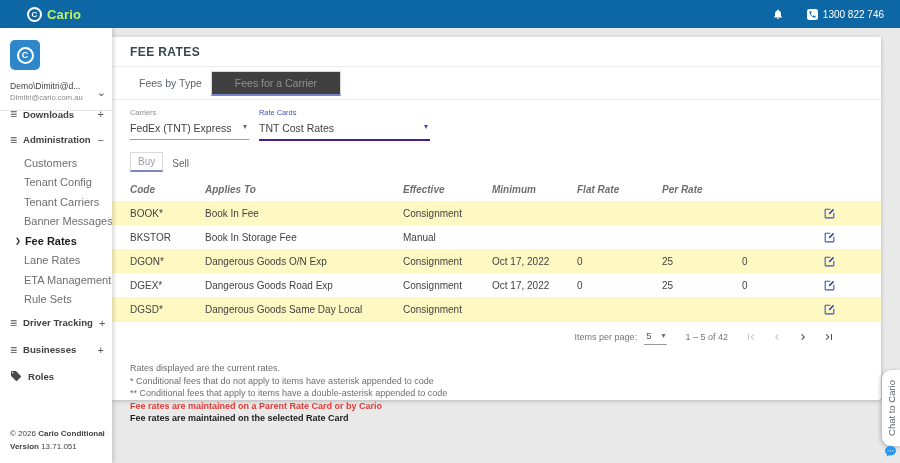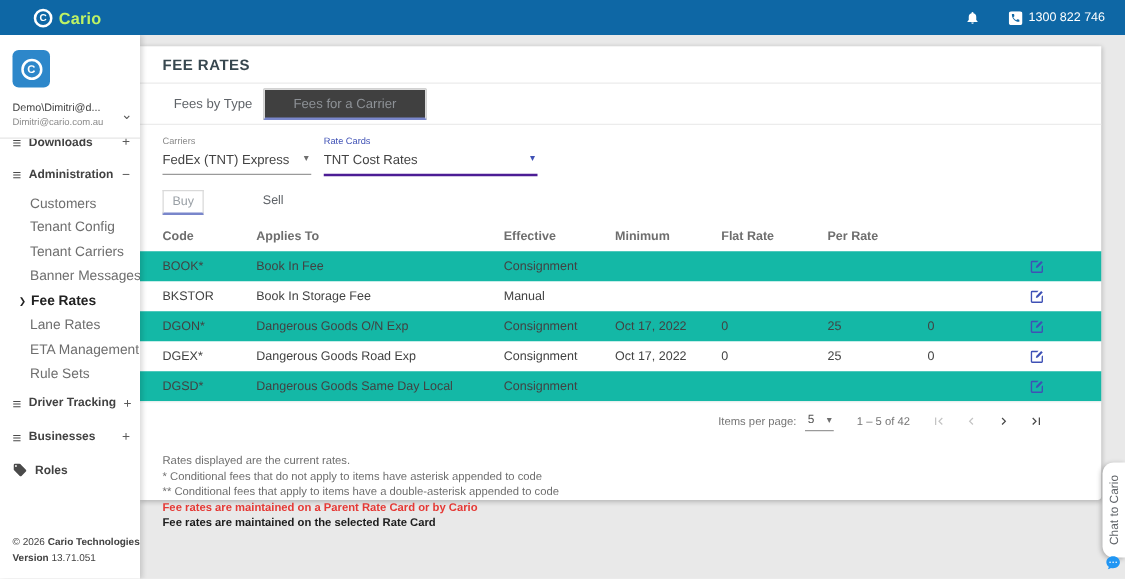--- a/index.html
+++ b/index.html
@@ -62,31 +62,31 @@
   .field-label { font-size:7.4px; color:#8a8a8a; margin-bottom:3px; }
   .field-control { display:flex; justify-content:space-between; font-size:10.5px; color:#424242;
                    padding:2px 2px 5px 0; border-bottom:1px solid #9a9a9a; cursor:pointer; }
   .field.carriers { width:119px; }
   .field.ratecards { width:171px; }
   .field.ratecards .field-label { color:#3f51b5; }
   .field.ratecards .field-control { border-bottom:2px solid #4c1d95; }
   .dd-arrow { font-size:8px; color:#6e6e6e; margin-left:6px; }
   .field.ratecards .dd-arrow { color:#3f51b5; }
 
-  .buysell { padding:5px 18px 5px; display:flex; align-items:flex-start;gap:38px; }
+  .buysell { padding:5px 18px 5px; display:flex; align-items:flex-end; }
   .bs-boxed { font-size:10px; color:#9aa0a6; padding:3px 7px; border:1px solid #d9d9d9; border-bottom:2px solid #7986cb; cursor:pointer; }
   .bs-plain { font-size:10px; color:#5f6368; padding:3px 7px; margin-left:2px; cursor:pointer; }
 
   .grid-row { display:grid; grid-template-columns:75px 198px 89px 85px 85px 80px 81px 1fr;
               align-items:center; padding:0 14px 0 18px; }
   .thead { height:24px; color:#6e6e6e; font-size:10px; font-weight:bold; }
-  .th { white-space:nowrap; }
+  .th { white-space:nowrap;font-style:italic; }
   .sort-arrow { font-size:9px; color:#555; margin-left:3px; font-weight:normal; }
   .trow { height:24px; font-size:10px; color:#424242; }
-  .trow.odd { background:#14b8a6; }
+  .trow.odd { background:#fef9c3; }
   .td { white-space:nowrap; overflow:hidden; }
   .edit-btn { width:13px; height:13px; cursor:pointer; display:flex; align-items:center; }
 
   .pagination { height:30px; display:flex; align-items:center; justify-content:flex-end; padding-right:46px;
                 color:#757575; font-size:9px; border-top:1px solid #f1f1f1; }
   .ipp-label { margin-right:7px; }
   .ipp-select { display:flex; align-items:center; gap:10px; border-bottom:1px solid #9a9a9a; padding:1px 2px 3px 2px;
                 color:#555; cursor:pointer; font-size:9.5px; }
   .ipp-select .dd-arrow { margin-left:0; }
   .range-text { margin:0 16px 0 18px; }
@@ -194,21 +194,21 @@
       <span class="section-label">Roles</span>
     </div>
     <div class="nav-item leaf">
       
       
     </div>
   </div>
 
   <div class="side-footer">
     <div class="foot-line">
-      <span>© 2026</span> <b>Cario Technologies</b>
+      <span>© 2026</span> <b>Cario Conditional</b>
     </div>
     <div class="foot-line">
       <b>Version</b> <span>13.71.051</span>
     </div>
   </div>
 </div>
 
 <div class="main">
   <div class="panel">
 

